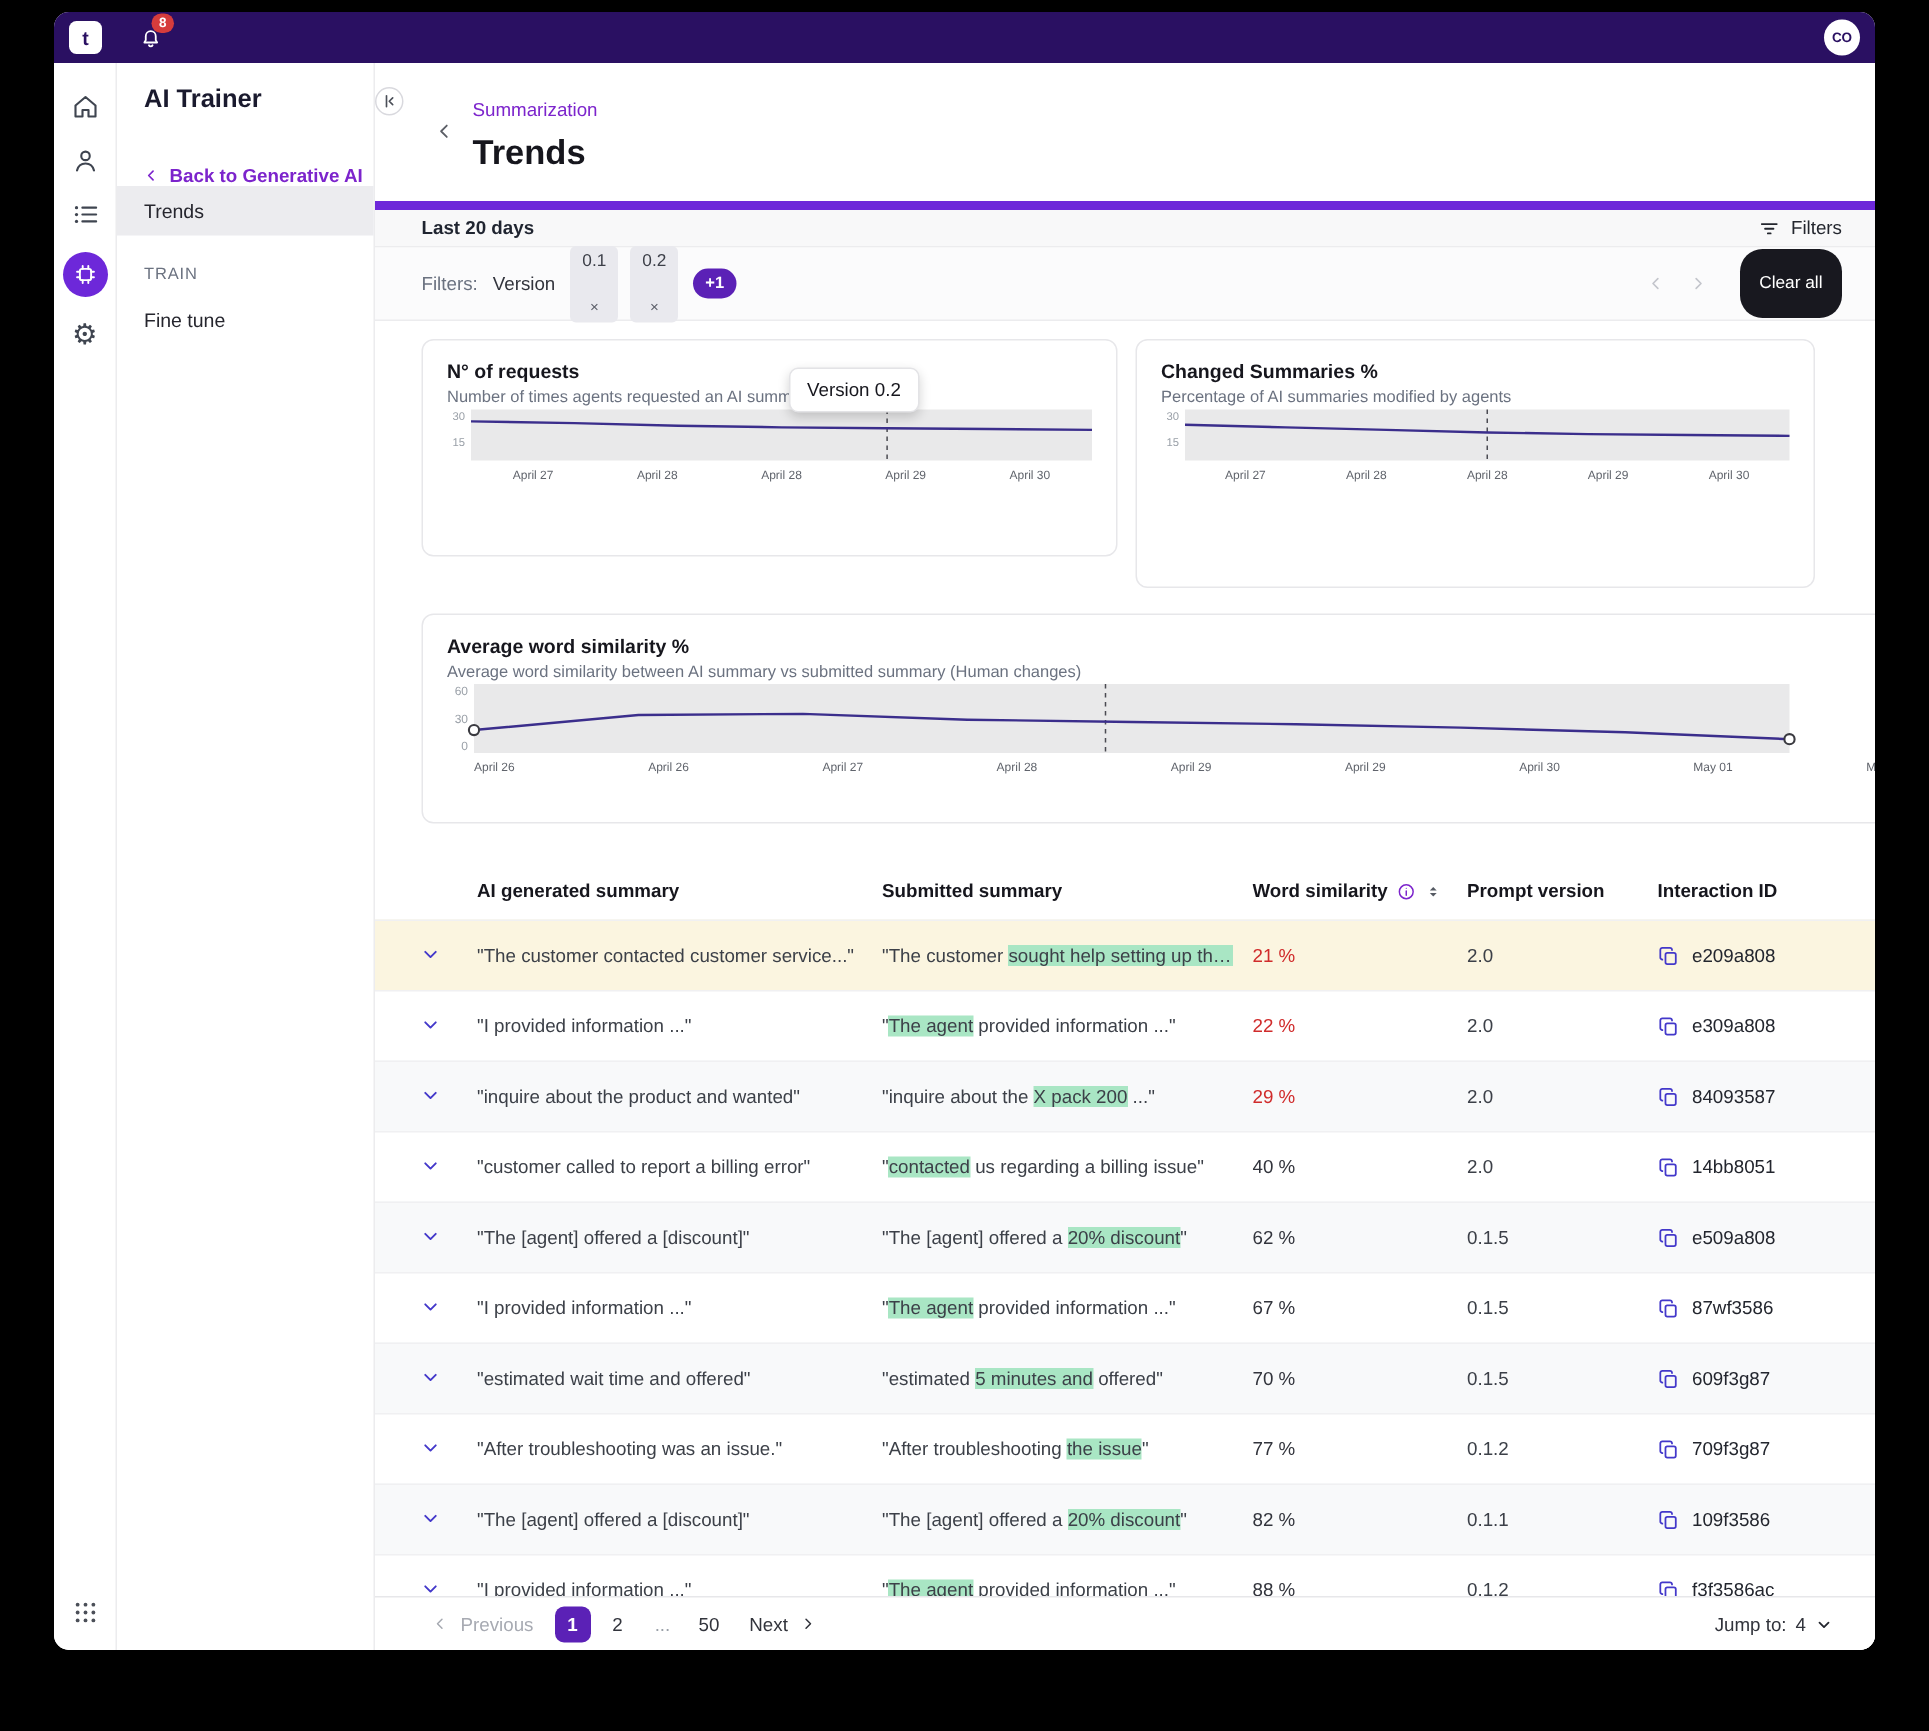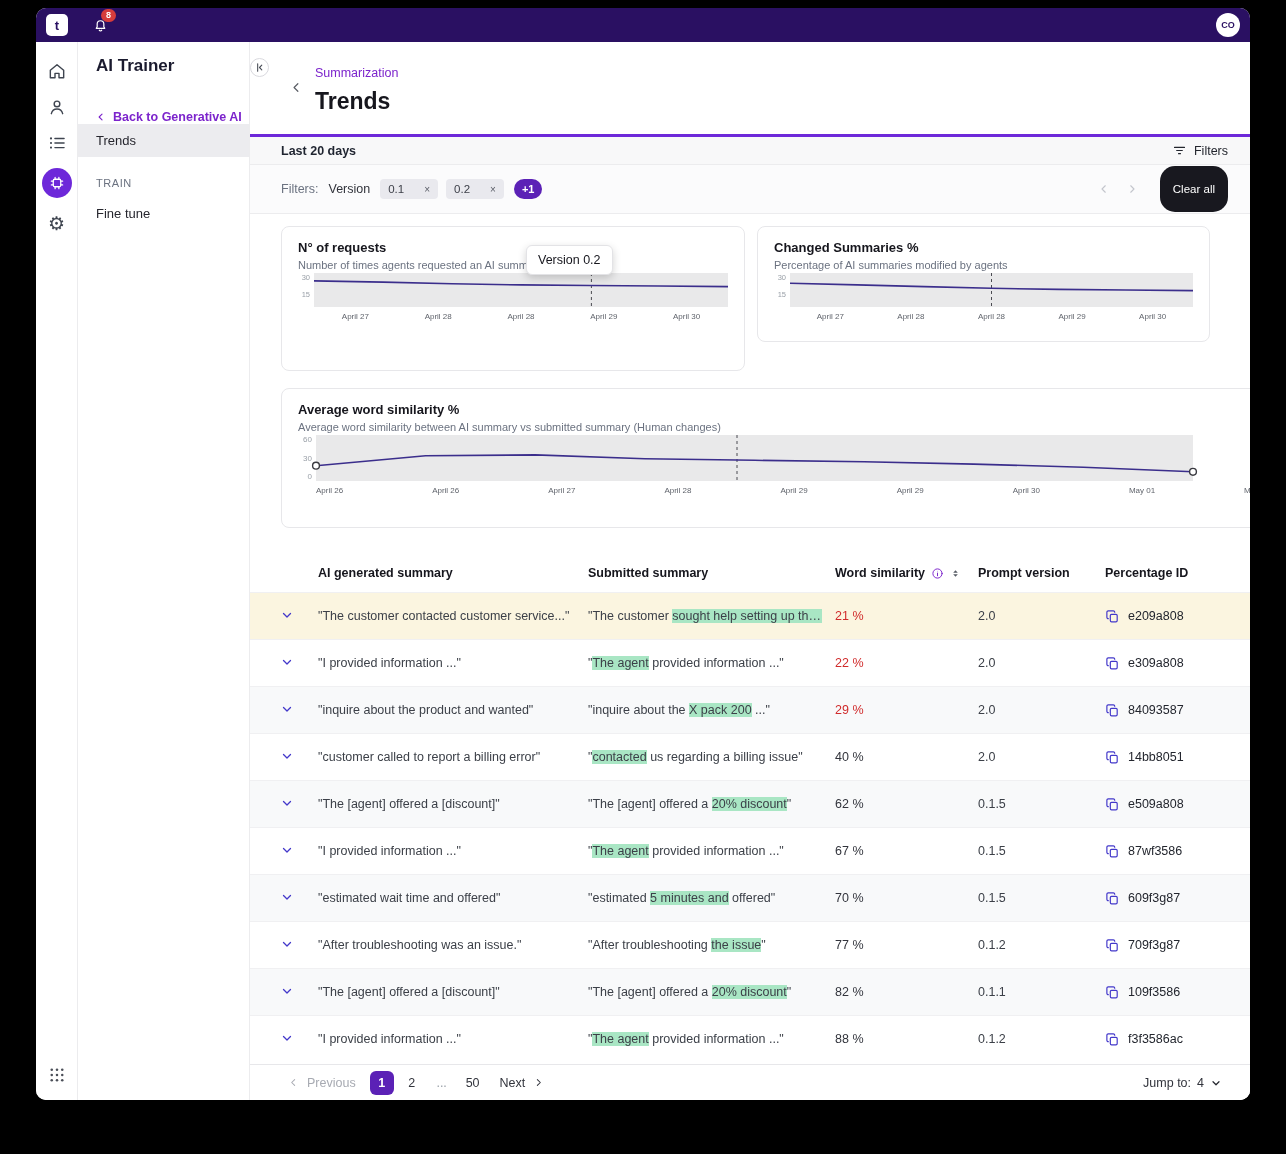--- a/index.html
+++ b/index.html
@@ -35,40 +35,40 @@
   .sb-item.active { background:#ececef; }
   .collapse-btn { position:absolute; left:214px; top:16px; width:19px; height:19px; border-radius:50%; background:#fff; border:1px solid #d9d9de; display:flex; align-items:center; justify-content:center; z-index:5; }
 
   
   .main { flex:1; min-width:0; display:flex; flex-direction:column; position:relative; overflow:hidden; background:#fff; }
   .page-head { padding:24px 22px 18px 40px; display:flex; align-items:flex-start; gap:12px; }
   .head-chev { margin-top:15px; }
   .crumb { color:#7c24cc; font-size:12.5px; margin-bottom:6px; }
   .page-title { font-size:23px; font-weight:bold; color:#16161d; line-height:30px; }
 
-  .toolbar { height:31px; flex:0 0 auto; background:#f8f8f9; border-top:3px solid #6d28d9; border-bottom:1px solid #ececee; display:flex; align-items:center; padding:0 22px 0 31px; }
+  .toolbar { height:31px; flex:0 0 auto; background:#f8f8f9; border-top:6px solid #6d28d9; border-bottom:1px solid #ececee; display:flex; align-items:center; padding:0 22px 0 31px; }
   .date-range { font-size:12.5px; font-weight:bold; color:#1f2430; }
   .filters-btn { margin-left:auto; display:flex; align-items:center; gap:7px; font-size:12.5px; color:#23262e; }
 
   .filterbar { height:49px; flex:0 0 auto; background:#fbfbfc; border-bottom:1px solid #ececee; display:flex; align-items:center; padding:0 22px 0 31px; gap:10px; font-size:12.5px; }
   .fb-label { color:#6b7280; }
   .fb-field { color:#32343c; }
   .chips { display:flex; align-items:center; gap:8px; }
-  .chip { background:#e9e9ee; border-radius:4px; padding:4px 8px; font-size:11.5px; color:#3c3f48; display:inline-flex; align-items:center; gap:20px; }
+  .chip { background:#e9e9ee; border-radius:4px; padding:4px 8px; font-size:11.5px; color:#3c3f48; display:inline-flex; align-items:center; gap:20px;flex-direction:column; }
   .chip .x { color:#5b5e68; font-size:10px; }
   .more-badge { background:#5b21b6; color:#fff; border-radius:11px; font-size:11px; font-weight:bold; padding:4px 8px; }
   .fb-right { margin-left:auto; display:flex; align-items:center; gap:16px; }
   .pager-chev { color:#c3c5cc; }
   .clear-btn { background:#18181f; color:#fff; font-size:11.5px; border-radius:15px; padding:17px 13px; margin-left:6px; }
 
   
   .charts-row { display:flex; gap:12px; padding:12px 0 0 31px; flex:0 0 auto; }
   .card { border:1px solid #e7e7ea; border-radius:8px; background:#fff; padding:13px 16px 8px; position:relative; }
   .card.c1 { width:464px; height:145px; }
-  .card.c2 { width:453px; height:116px; }
+  .card.c2 { width:453px; height:166px; }
   .card.wide { width:1002px; height:140px; margin:17px 0 0 31px; flex:0 0 auto; }
   .card-title { font-size:13px; font-weight:bold; color:#16161d; }
   .card-sub { font-size:11px; color:#6b7280; margin-top:4px; }
   .plot-row { display:flex; margin-top:2px; }
   .yticks { width:16px; flex:0 0 auto; display:flex; flex-direction:column; justify-content:space-between; align-items:flex-end; padding-right:4px; font-size:7.5px; color:#9aa0a8; }
   .wide .yticks { width:18px; font-size:8px; }
   .plot { flex:1; height:34px; position:relative; overflow:visible; }
   .wide .plot { height:46px; }
   .plot svg { overflow:visible; }
   .xlabels { display:flex; font-size:8px; color:#60646c; margin-top:5px; padding-left:16px; }
@@ -353,21 +353,21 @@
                 </svg>
             </span>
             <span>
               <svg width="11" height="11" viewBox="0 0 24 24" fill="#555a63">
                   <path d="M7 10.2 12 5l5 5.2z"></path>
                   <path d="M7 13.8 12 19l5-5.2z"></path>
                 </svg>
             </span>
           </div>
           <div class="cell">Prompt version</div>
-          <div class="cell">Percentage ID</div>
+          <div class="cell">Interaction ID</div>
         </div>
         <div>
             <div class="trow hl">
               <div class="cell"><span class="rowchev">
                   <svg width="14" height="14" viewBox="0 0 24 24" fill="none" stroke="#4338ca" stroke-width="2.2" stroke-linecap="round" stroke-linejoin="round">
                     <path d="M6 9.5l6 6 6-6"></path>
                   </svg>
                 </span></div>
               <div class="cell">"The customer contacted customer service..."</div>
               <div class="cell">"The customer <mark>sought help setting up their</mark>"</div>

